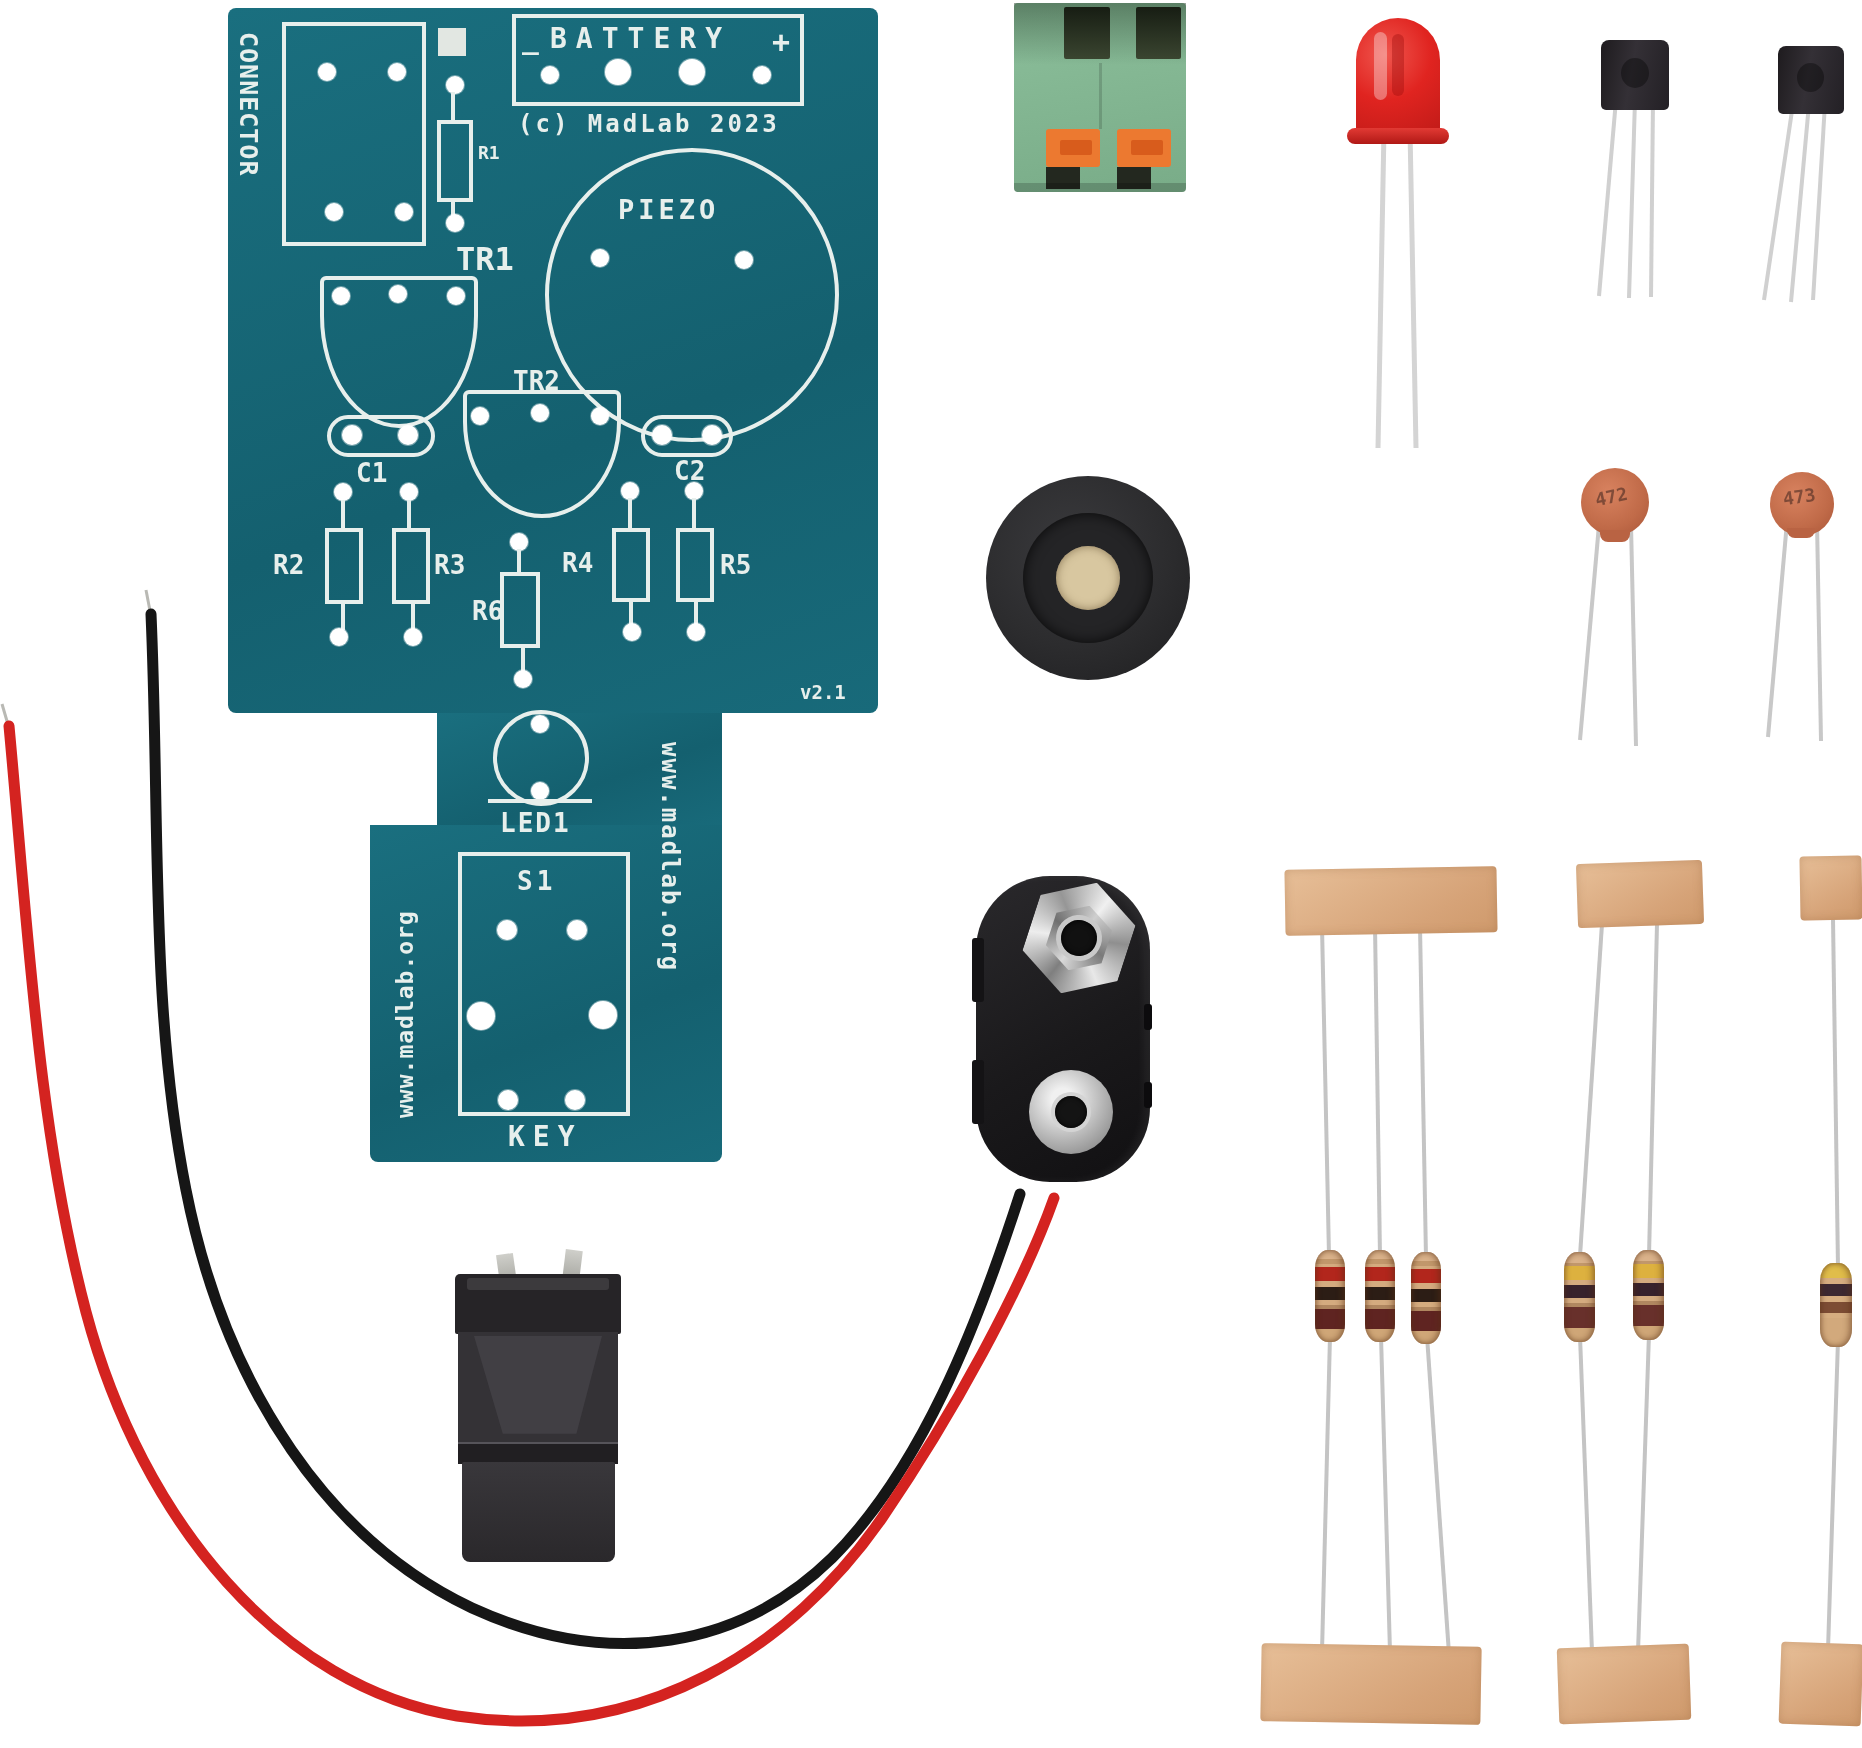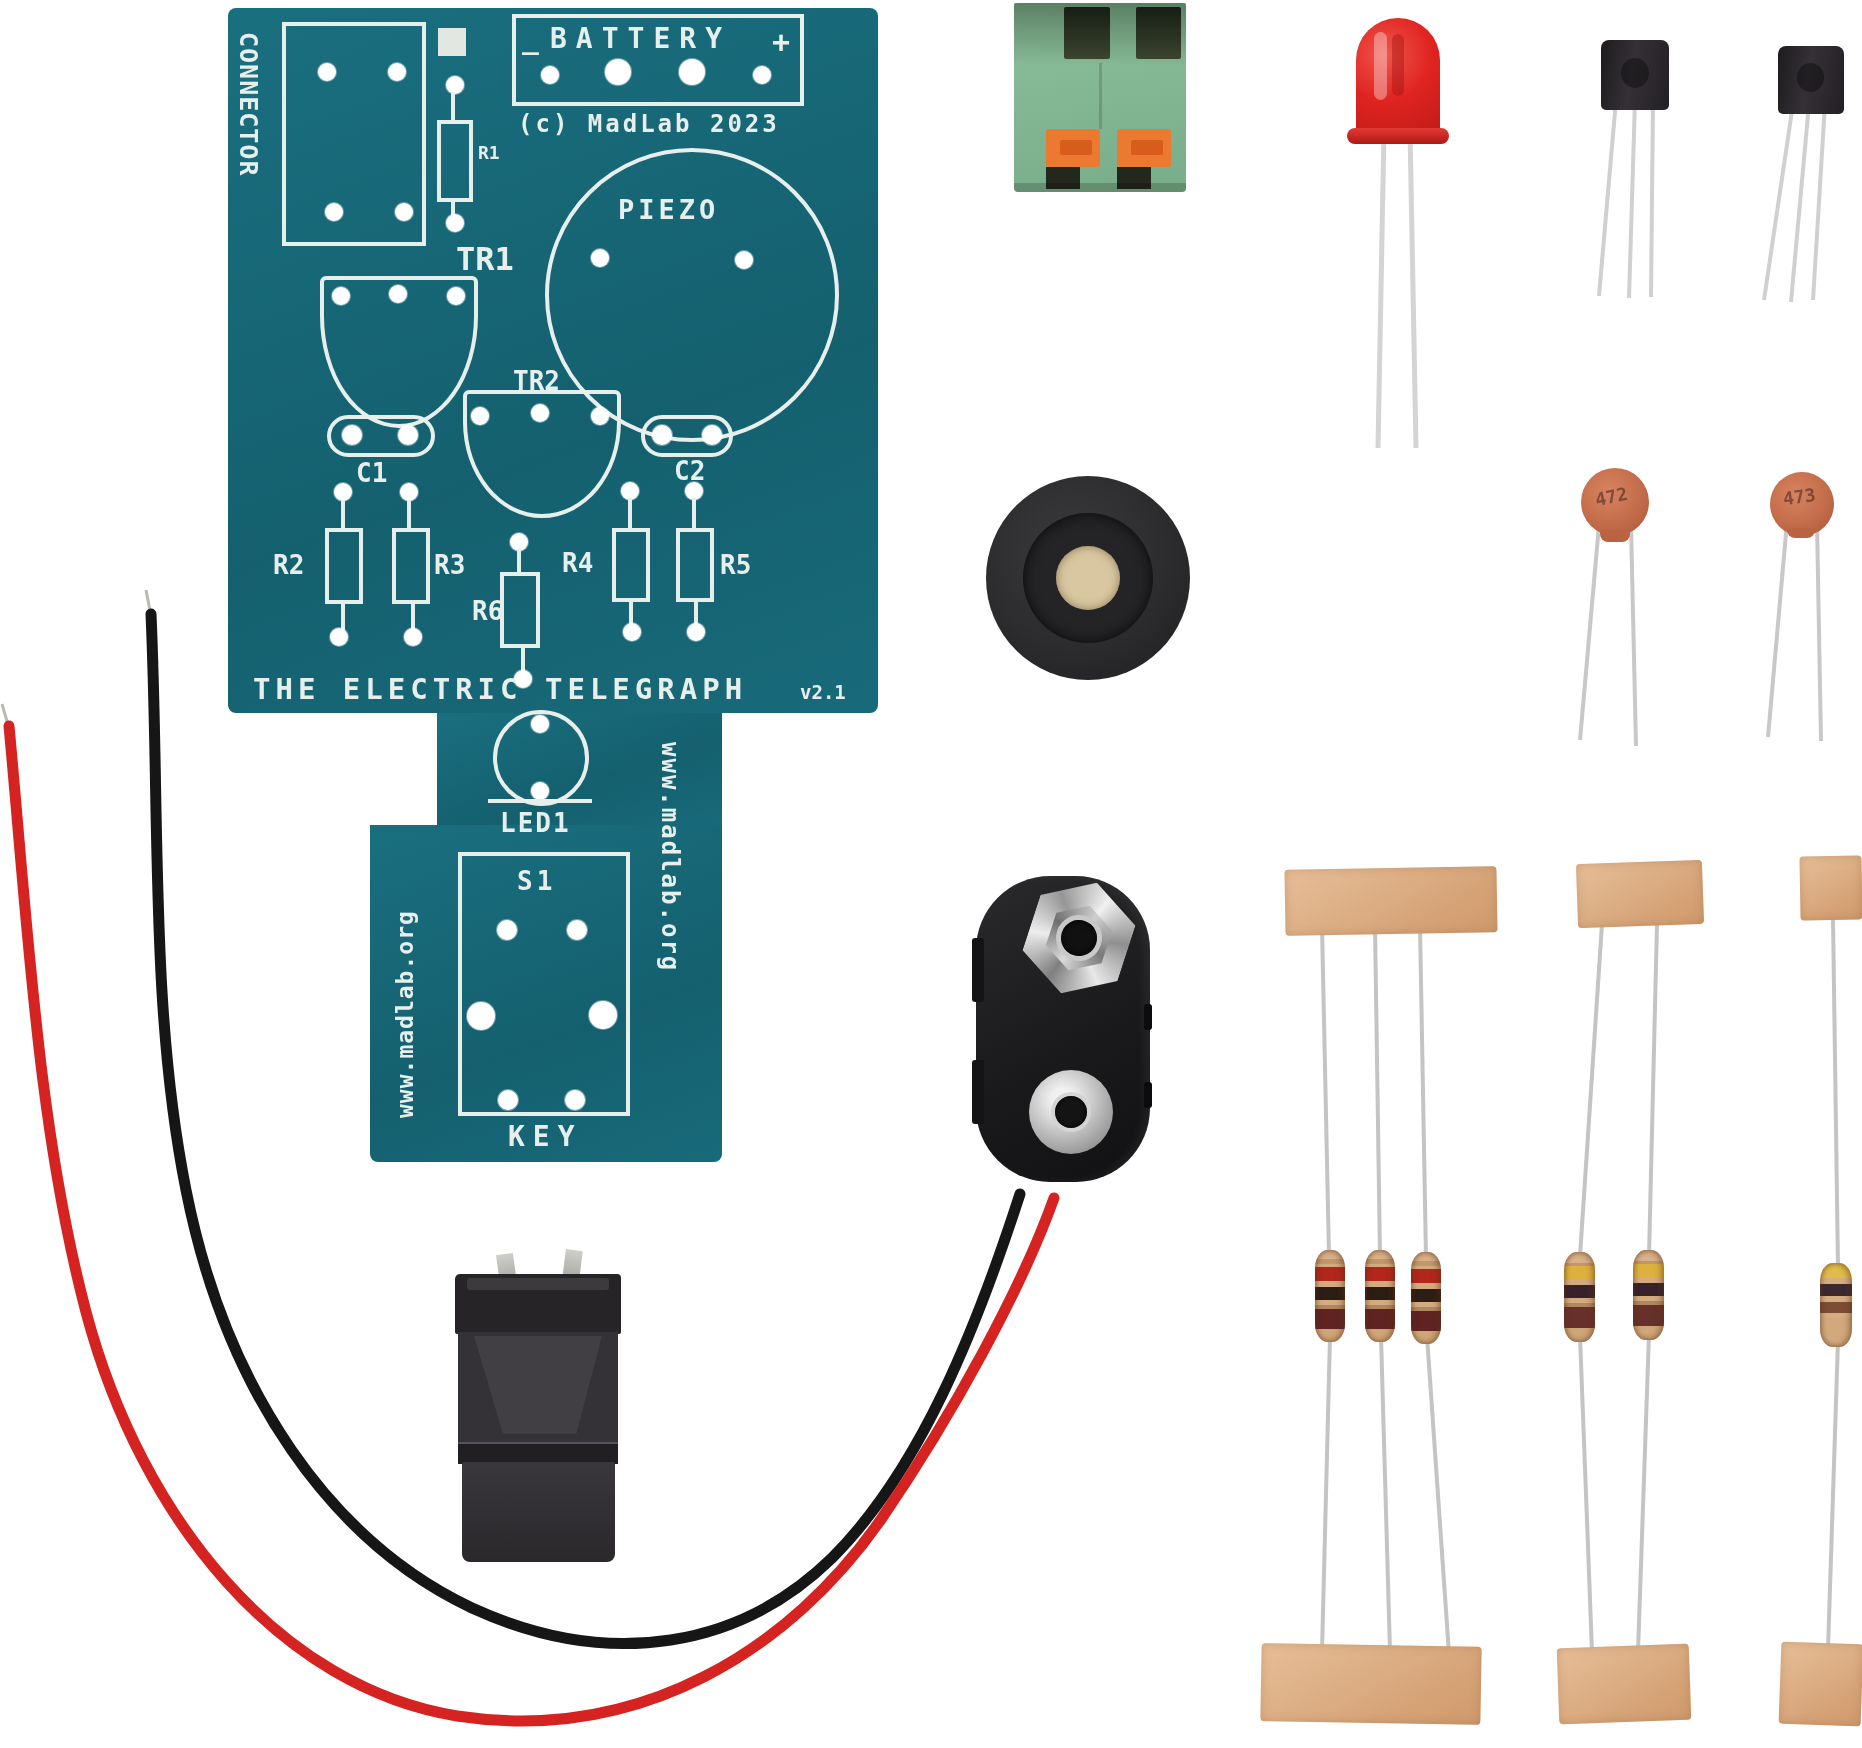--- a/index.html
+++ b/index.html
@@ -115,21 +115,20 @@
   <div class="skline" style="left:694px;top:600px;width:4px;height:26px;"></div>
   <div class="hole" style="left:687px;top:623px;"></div>
 
   <div class="hole" style="left:510px;top:533px;"></div>
   <div class="skline" style="left:517px;top:549px;width:4px;height:25px;"></div>
   <div class="skbox" style="left:500px;top:572px;width:40px;height:76px;"></div>
   <div class="sk" style="left:456px;top:596px;font-size:26px;margin-left:16px;">R6</div>
   <div class="skline" style="left:521px;top:646px;width:4px;height:26px;"></div>
   <div class="hole" style="left:514px;top:670px;"></div>
 
-  <div class="sk" style="left:253px;top:672px;font-size:29px;letter-spacing:5px;">THE ELECTRIC TELEGRAPH</div>
   <div class="sk" style="left:800px;top:681px;font-size:19px;">v2.1</div>
 
   <div class="skbox" style="left:493px;top:710px;width:96px;height:96px;border-radius:50%;"></div>
   <div class="hole" style="left:531px;top:715px;"></div>
   <div class="hole" style="left:531px;top:782px;"></div>
   <div class="skline" style="left:488px;top:799px;width:104px;height:4px;"></div>
   <div class="sk" style="left:500px;top:808px;font-size:26px;letter-spacing:2px;">LED1</div>
 
   <div class="sk vflip" style="left:392px;top:860px;height:258px;font-size:23px;letter-spacing:1px;">www.madlab.org</div>
   <div class="sk vtext" style="left:656px;top:742px;height:322px;font-size:24px;letter-spacing:2px;">www.madlab.org</div>

